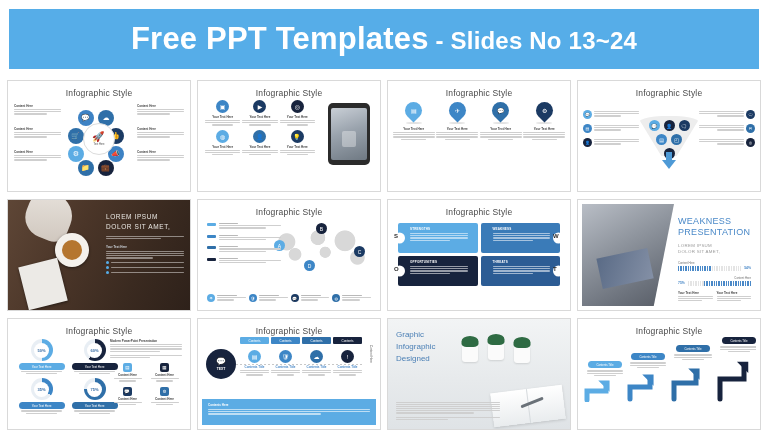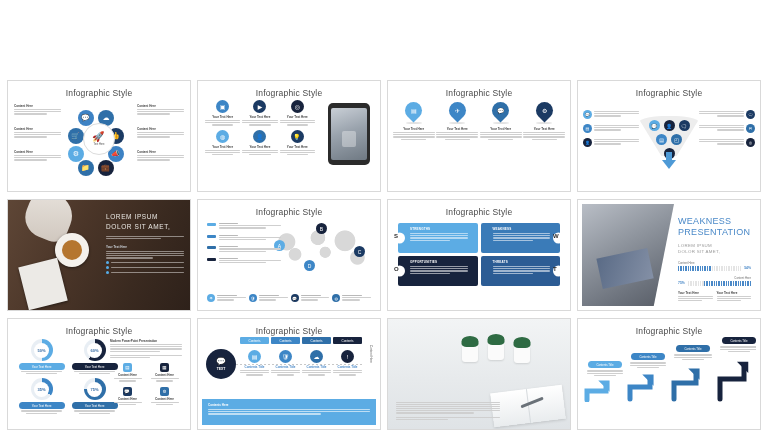--- a/index.html
+++ b/index.html
@@ -260,20 +260,25 @@
   
   .arrows { position: relative; height: 74px; margin-top: 2px; }
   .arrow-g { position: absolute; bottom: 4px; }
   .a-pill { border-radius: 5px; color: #fff; font-size: 2.8px; padding: 1.5px 3px; text-align: center; }
 </style>
 </head>
 <body>
 
 <div class="page">
 
+  <div class="banner">
+    <div class="banner-text">
+      <span>Free PPT Templates</span><span class="sub"> - Slides No 13~24</span>
+    </div>
+  </div>
 
   <div class="grid">
 
     <div class="slide">
       <div class="slide-inner">
         <div class="s-title">Infographic Style</div>
         <div class="s1-wrap">
           <div class="s1-col" style="left:2px;top:4px">
               <div class="hd">Content Here</div>
               <div class="ln"></div>
@@ -836,20 +841,25 @@
       </div>
     </div>
 
     <div class="slide">
       <div class="s11-bg">
         <div class="pot" style="left:74px;top:26px"></div>
         <div class="pot" style="left:100px;top:24px"></div>
         <div class="pot" style="left:126px;top:27px"></div>
         <div class="notebook"></div>
         <div class="pen"></div>
+        <div class="s11-h">
+          <div>Graphic</div>
+          <div>Infographic</div>
+          <div>Designed</div>
+        </div>
         <div class="s11-p">
           <div class="ln"></div>
             <div class="ln"></div>
             <div class="ln"></div>
             <div class="ln"></div>
             <div class="ln"></div>
             <div class="ln" style="width:75%"></div>
           <div class="ln" style="margin-top:3px"></div>
             <div class="ln" style="width:50%"></div>
         </div>

